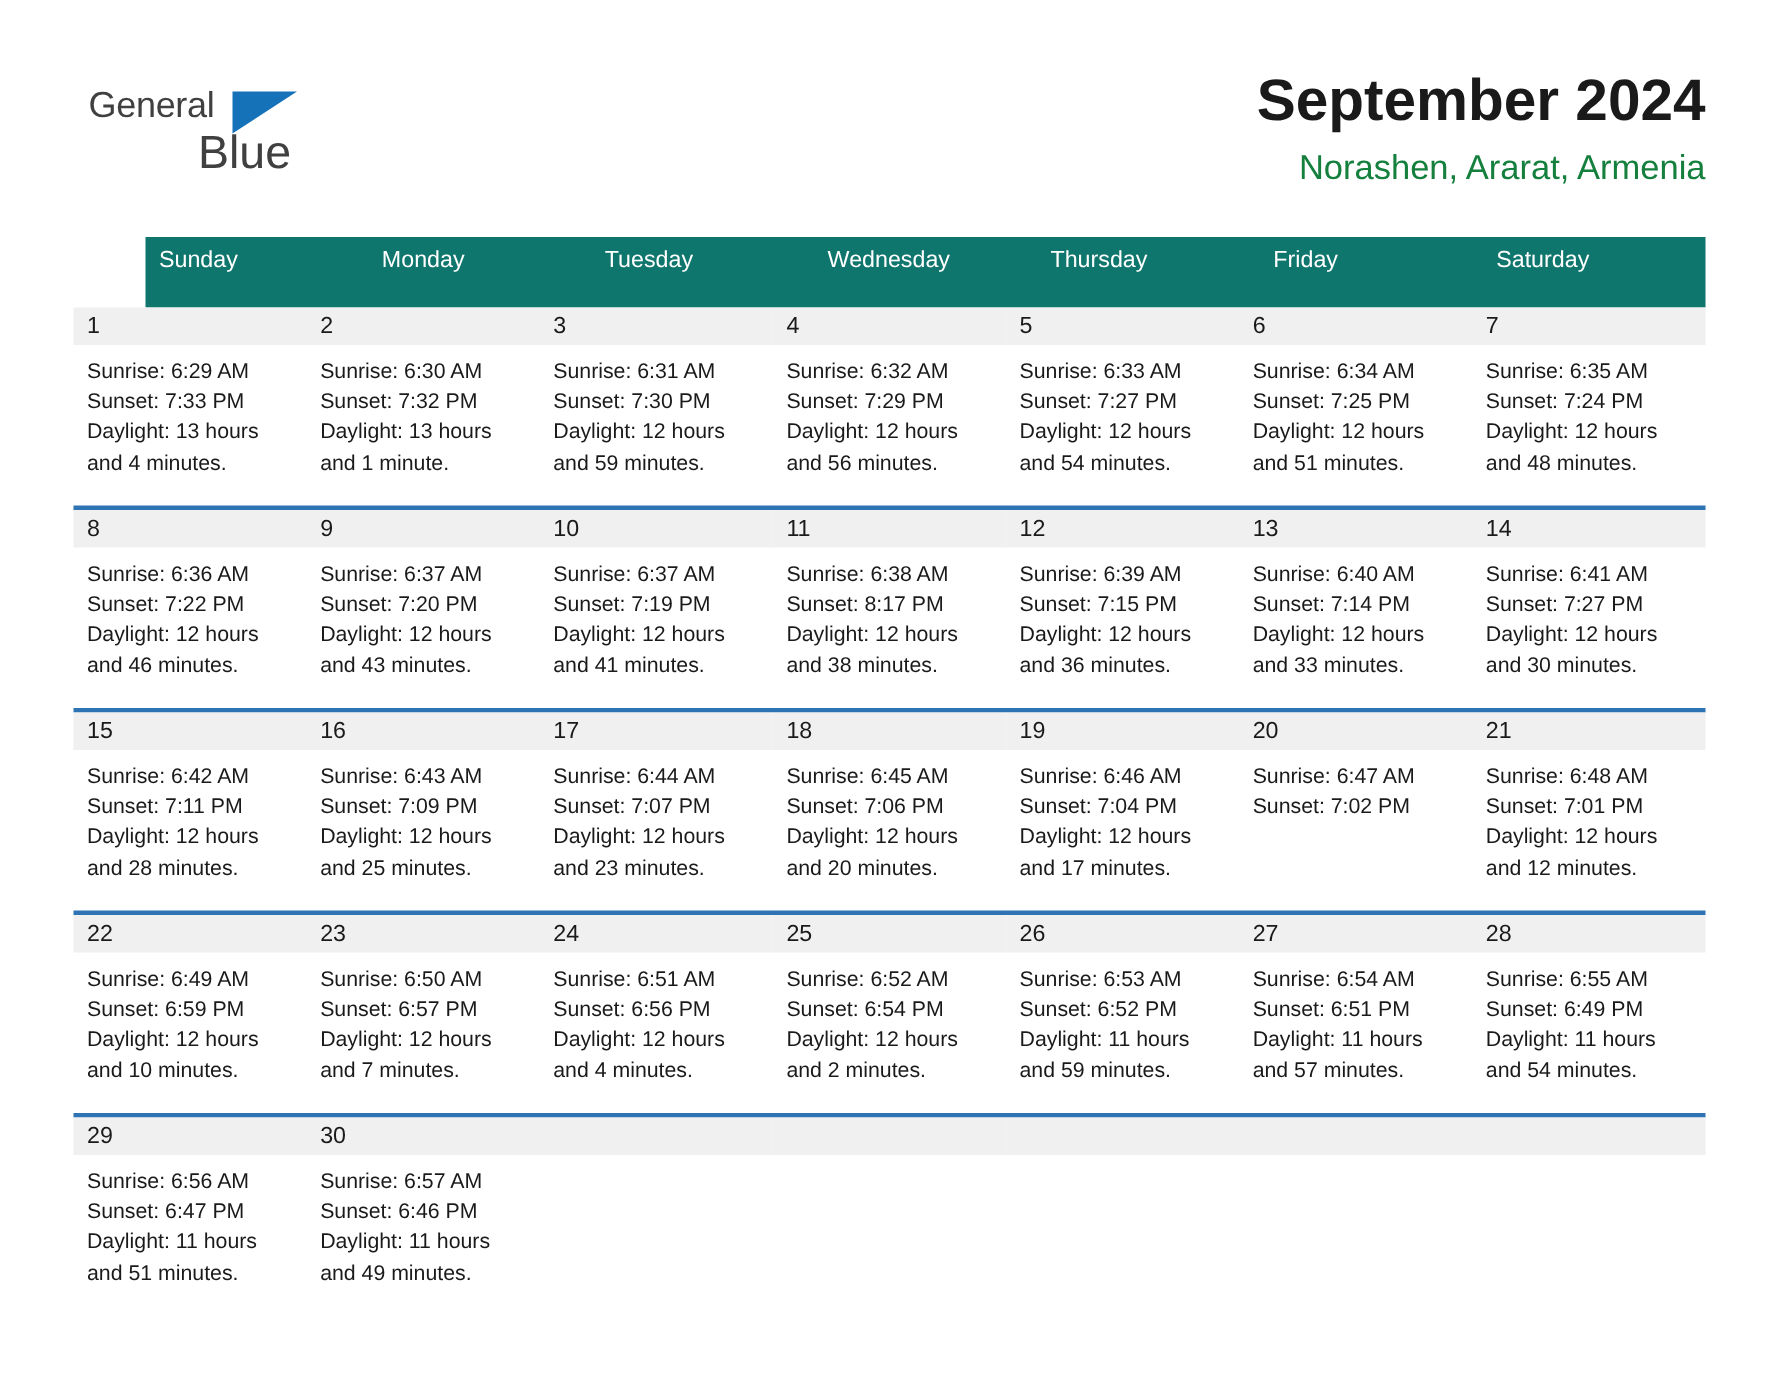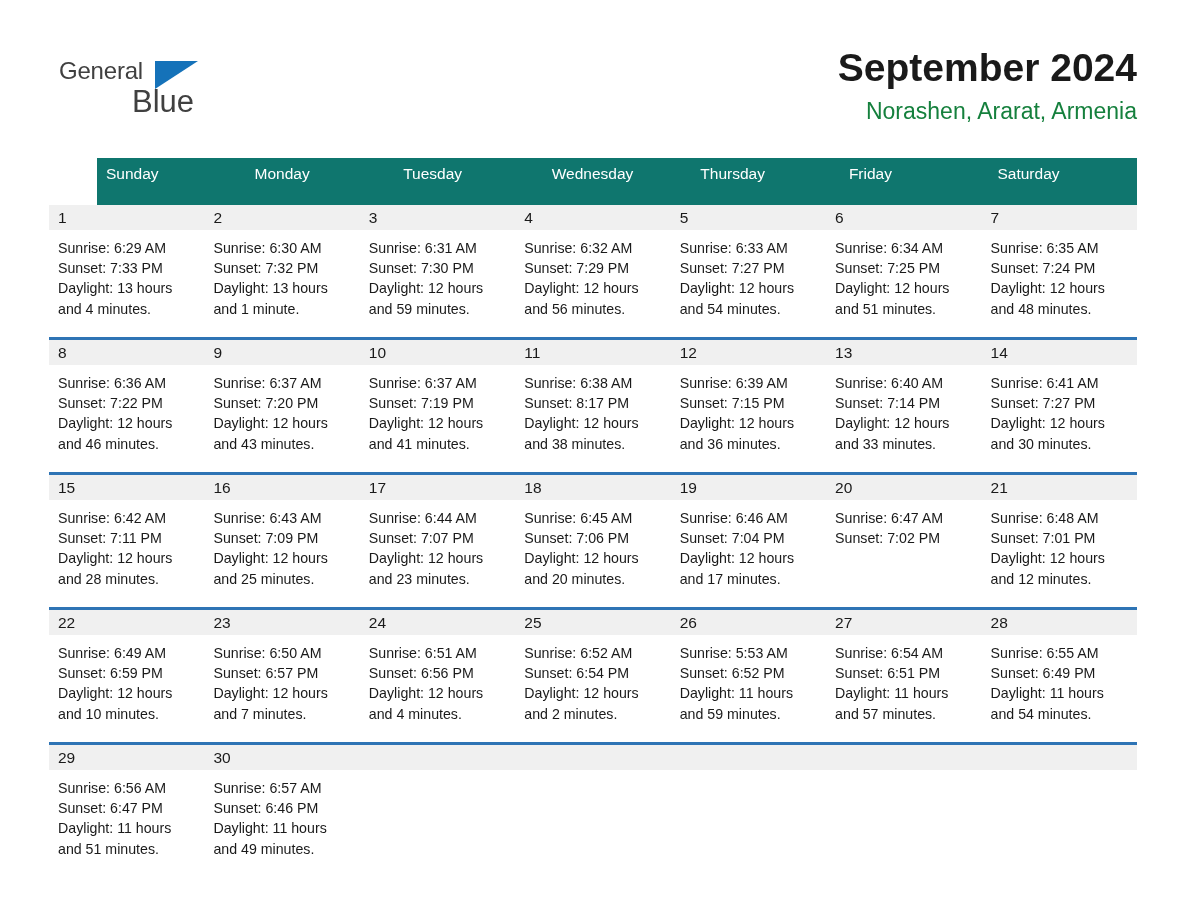--- a/index.html
+++ b/index.html
@@ -391,21 +391,21 @@
               <div class="day-num-band">25</div>
               <div class="day-body">
                 <div>Sunrise: 6:52 AM</div>
                 <div>Sunset: 6:54 PM</div>
                 <div class="wrap">Daylight: 12 hours and 2 minutes.</div>
               </div>
             </div>
             <div class="day-cell">
               <div class="day-num-band">26</div>
               <div class="day-body">
-                <div>Sunrise: 5:53 AM</div>
+                <div>Sunrise: 6:53 AM</div>
                 <div>Sunset: 6:52 PM</div>
                 <div class="wrap">Daylight: 11 hours and 59 minutes.</div>
               </div>
             </div>
             <div class="day-cell">
               <div class="day-num-band">27</div>
               <div class="day-body">
                 <div>Sunrise: 6:54 AM</div>
                 <div>Sunset: 6:51 PM</div>
                 <div class="wrap">Daylight: 11 hours and 57 minutes.</div>

